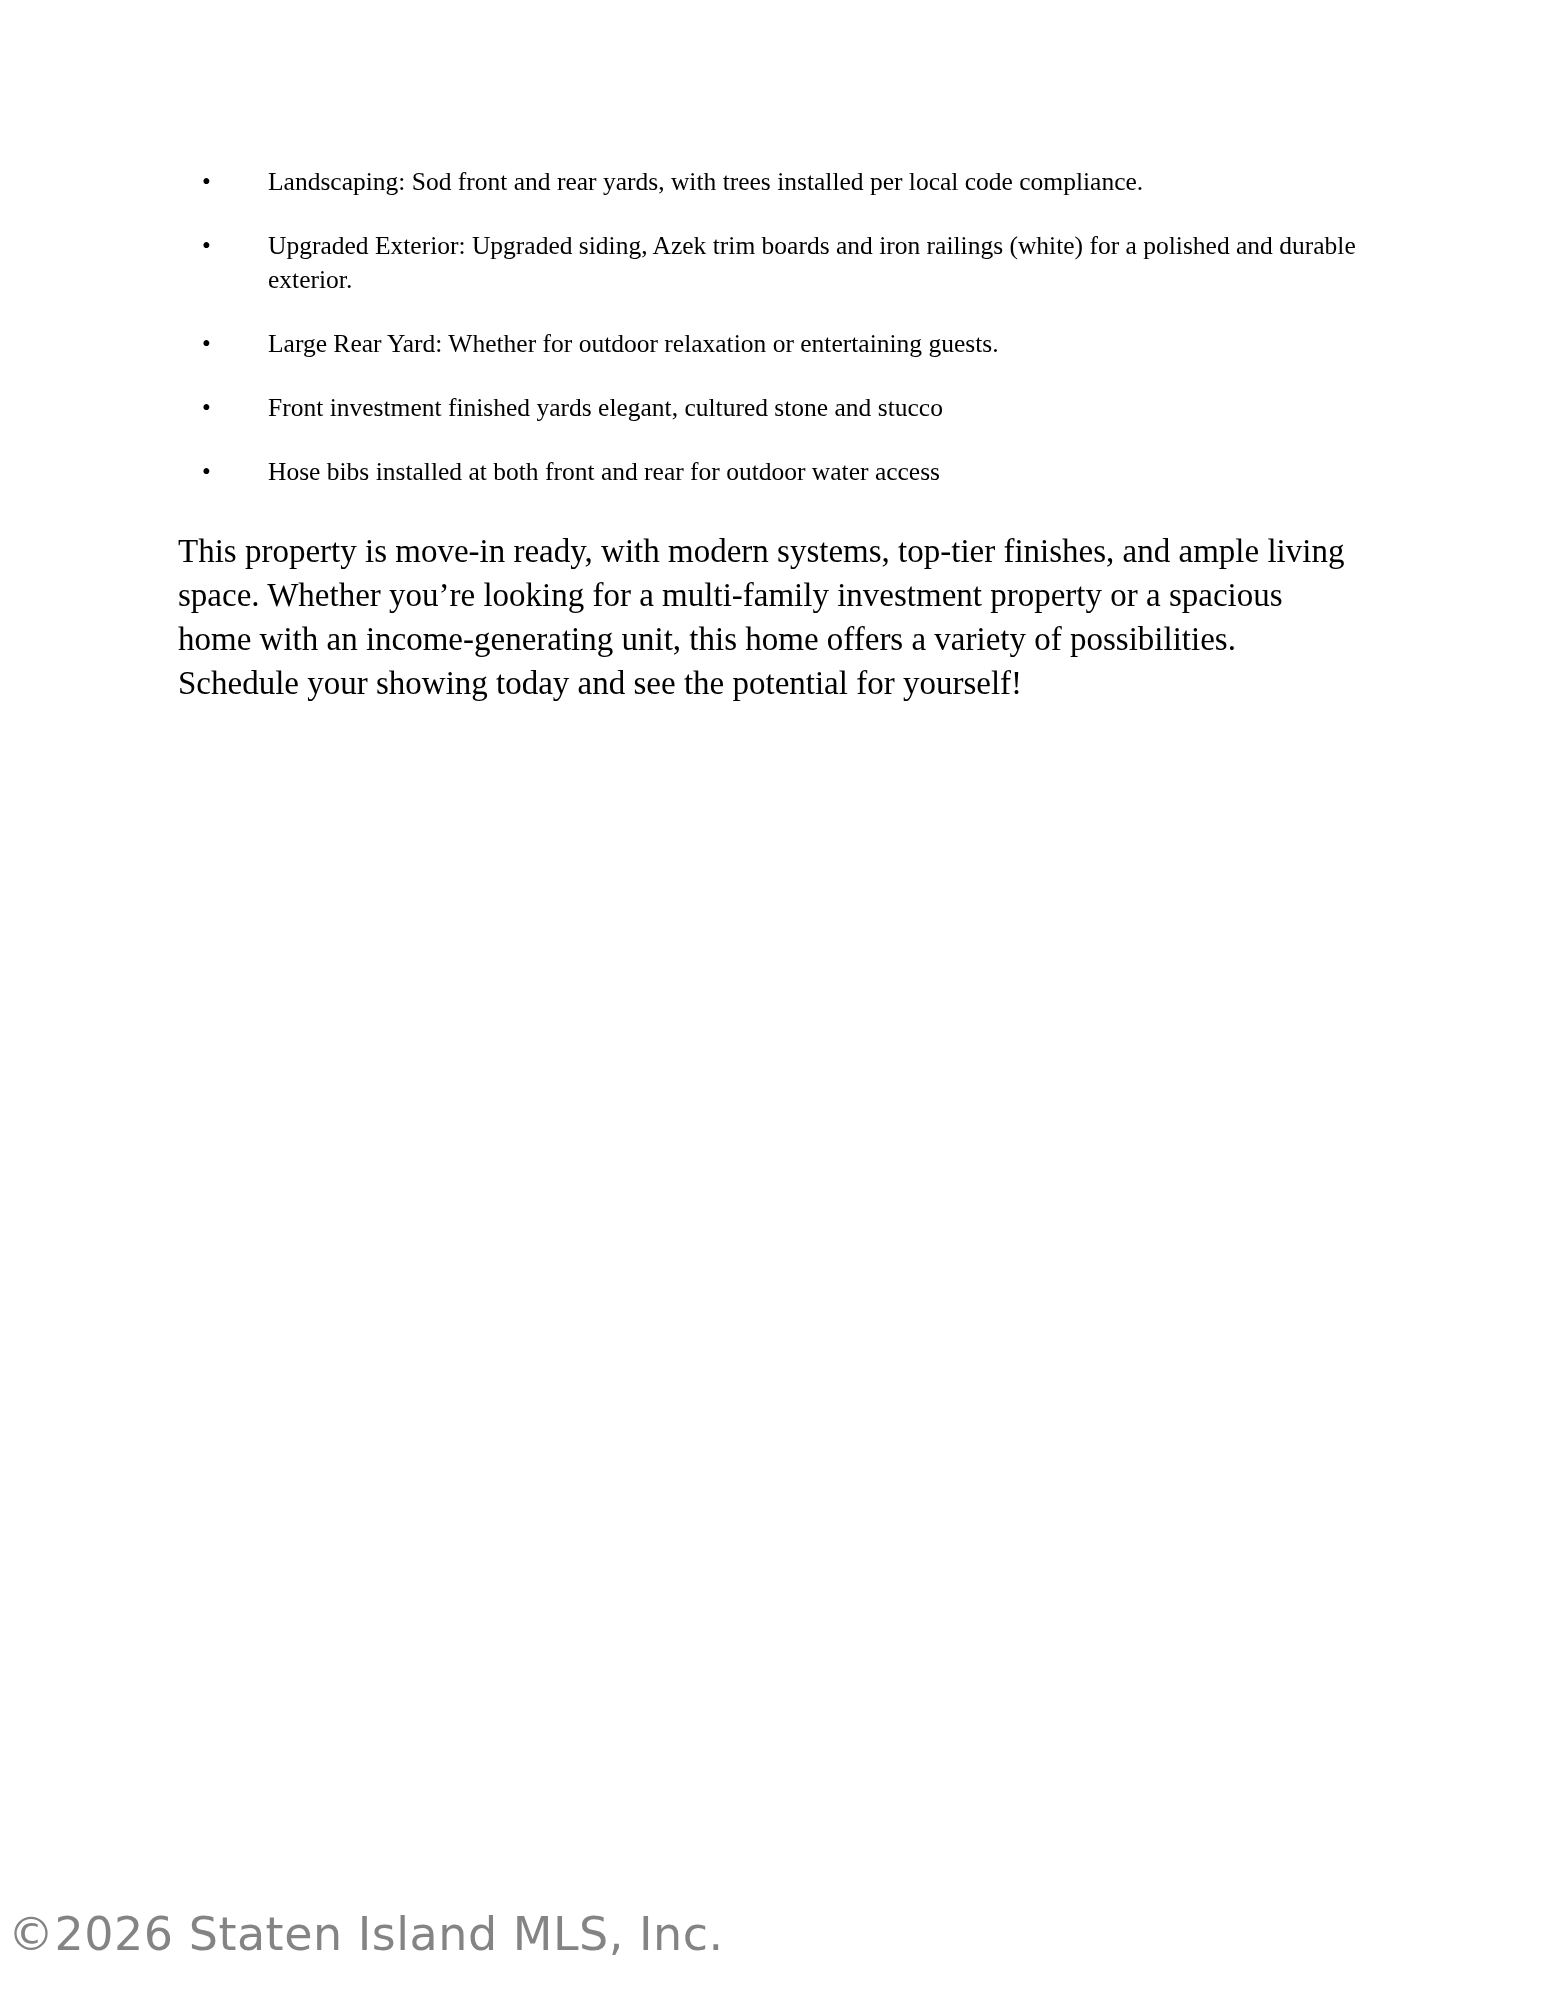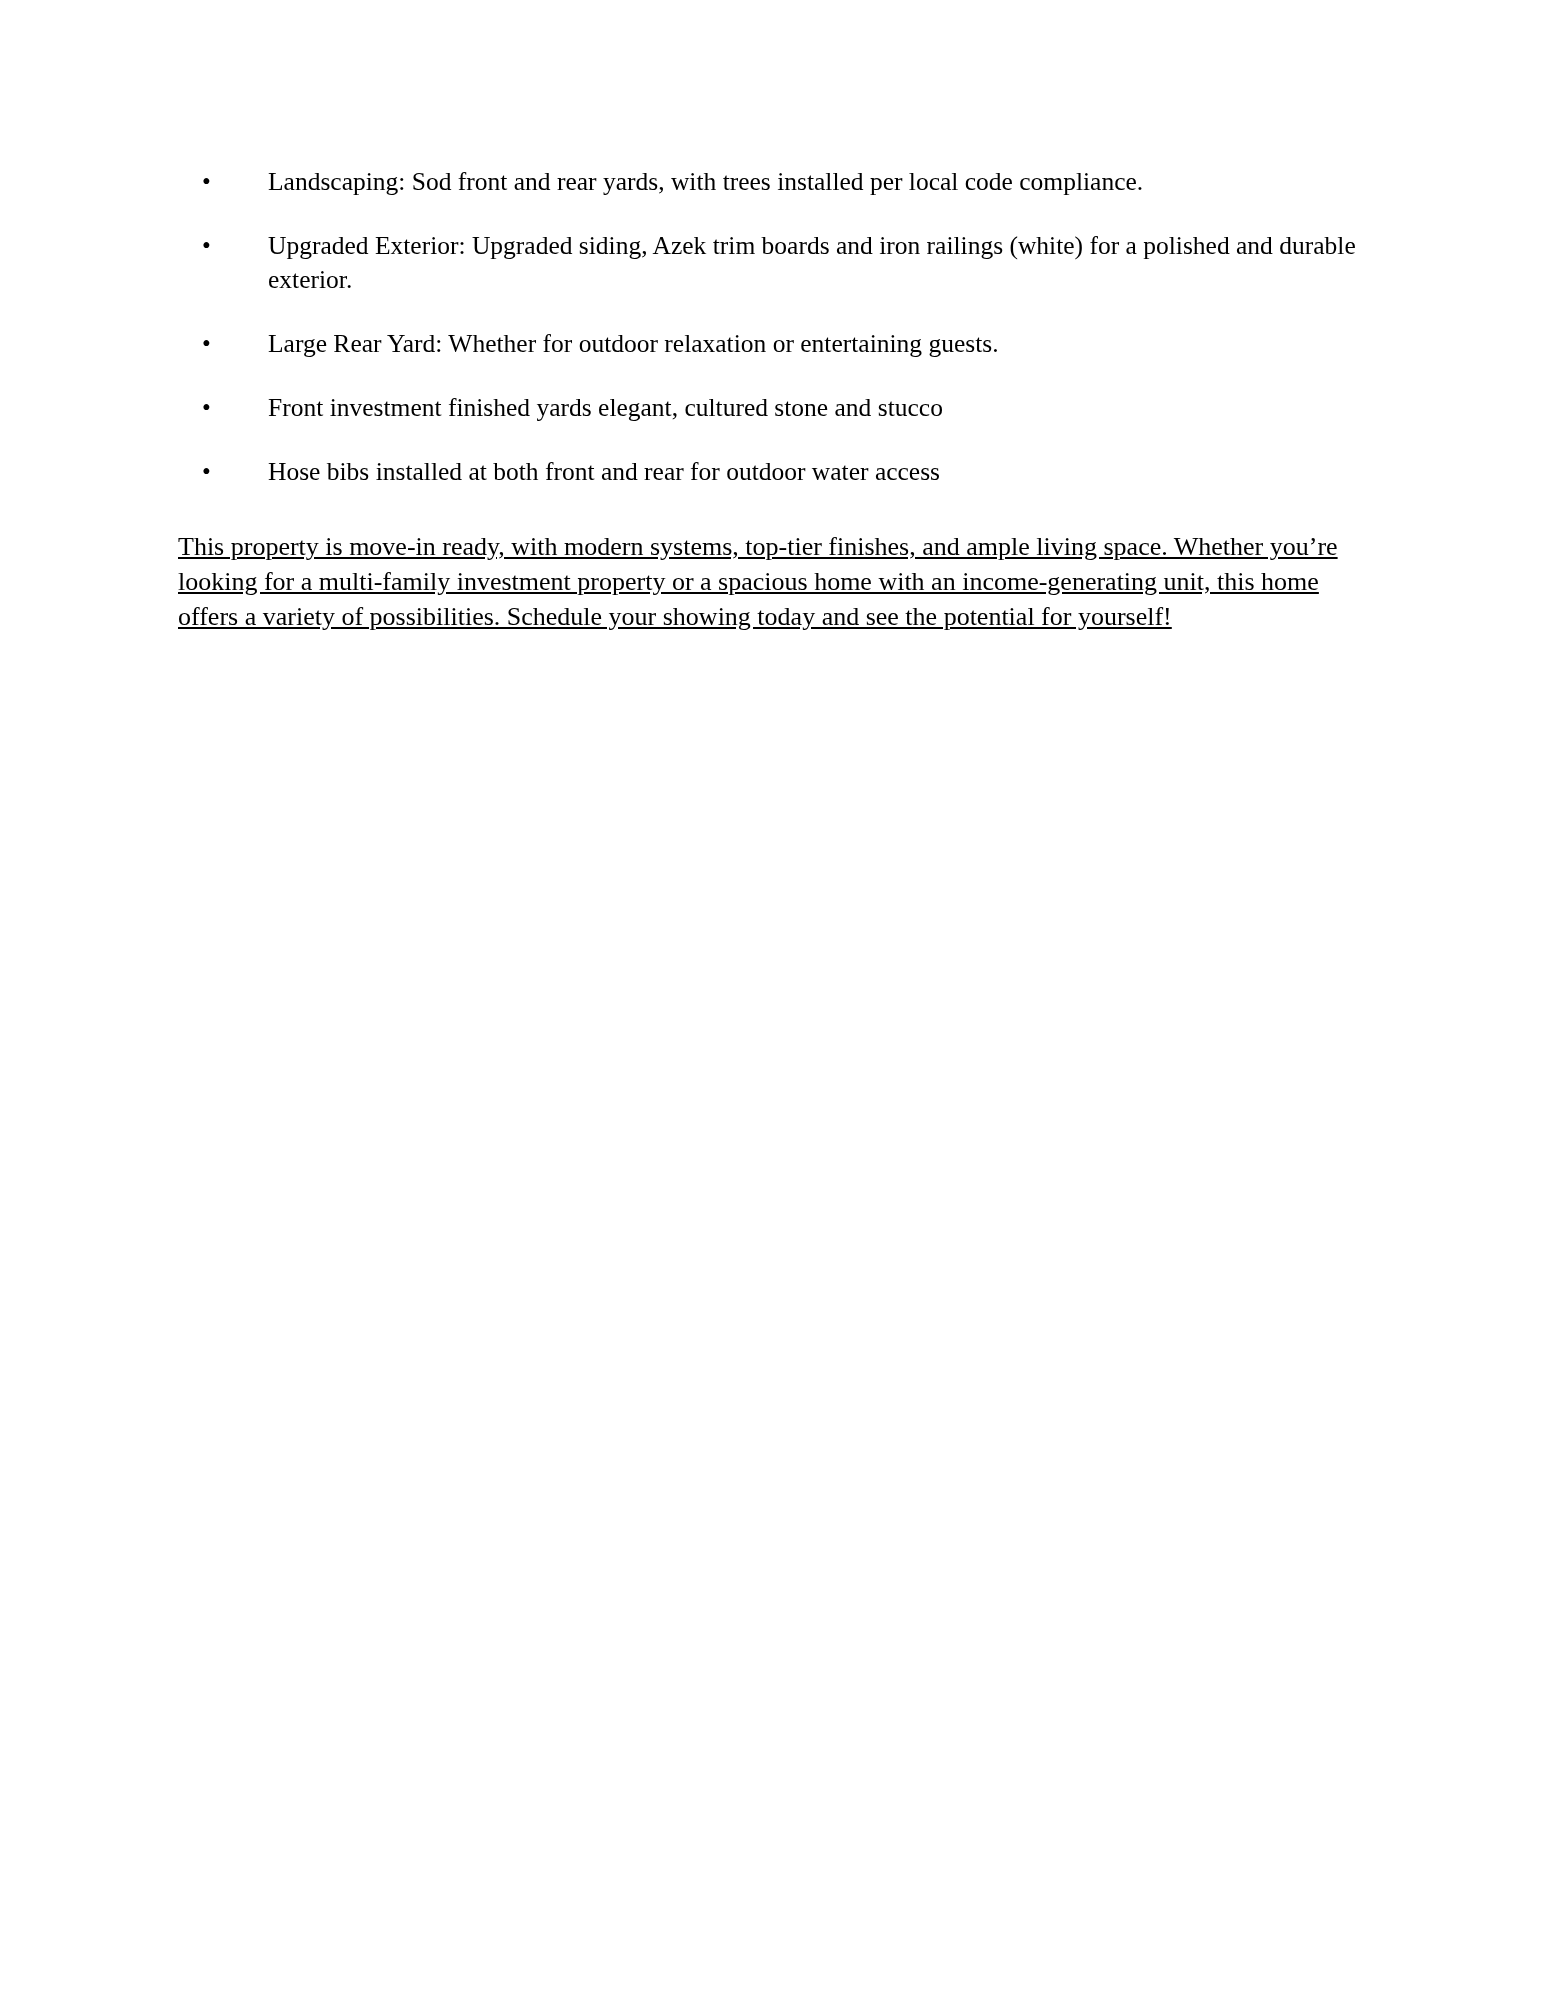--- a/index.html
+++ b/index.html
@@ -51,25 +51,24 @@
     font-size: 25px;
     line-height: 1.33;
   }
 
   ul.feature-list li .lead {
     font-weight: normal;
   }
 
   .paragraph {
     margin-top: 42px;
-    font-size: 26px;
+    font-size: 33px;
     line-height: 1.33;
     text-align: left;
     width: 1180px;
-    text-decoration: underline;
   }
 
   .footer {
     position: absolute;
     left: 8px;
     bottom: 38px;
     font-family: "DejaVu Sans", sans-serif;
     font-size: 46px;
     letter-spacing: 0.5px;
     color: #5c5c5c;
@@ -104,14 +103,15 @@
       <li>
         <span class="bullet">•</span>
         <span class="lead">Hose bibs</span><span class="body"> installed at both front and rear for outdoor water access</span>
       </li>
     </ul>
 
     <p class="paragraph">This property is move-in ready, with modern systems, top-tier finishes, and ample living space. Whether you’re looking for a multi-family investment property or a spacious home with an income-generating unit, this home offers a variety of possibilities. Schedule your showing today and see the potential for yourself!</p>
 
   </div>
 
+  <div class="footer">©2026 Staten Island MLS, Inc.</div>
 
 </div>
 
 </body></html>

